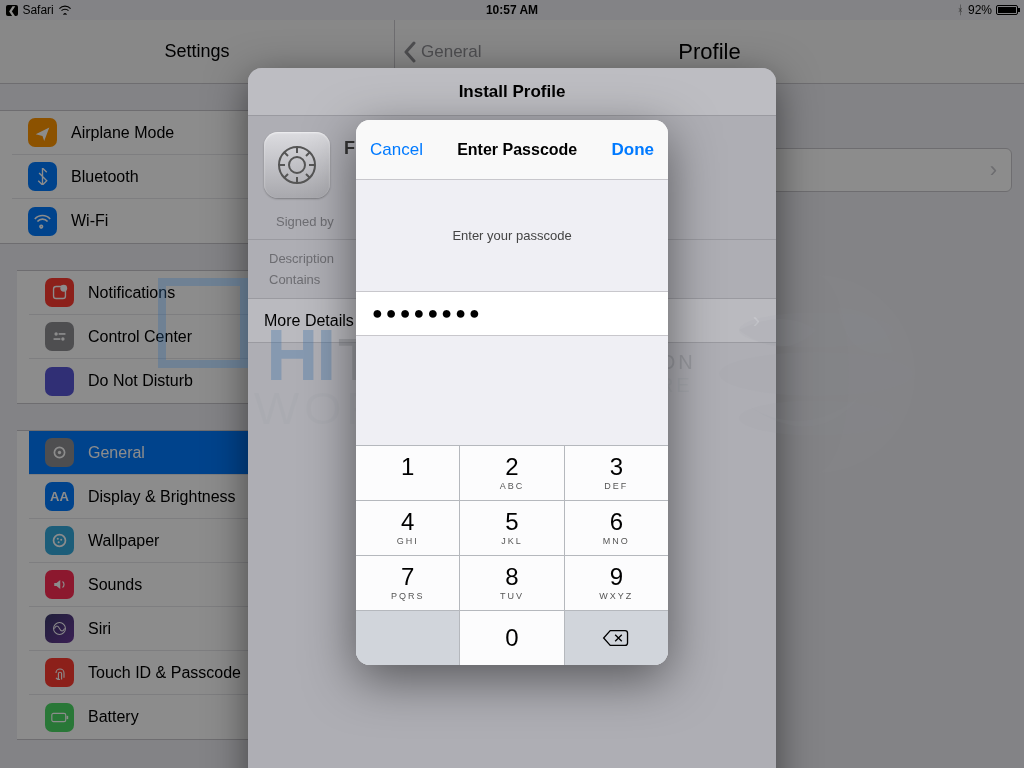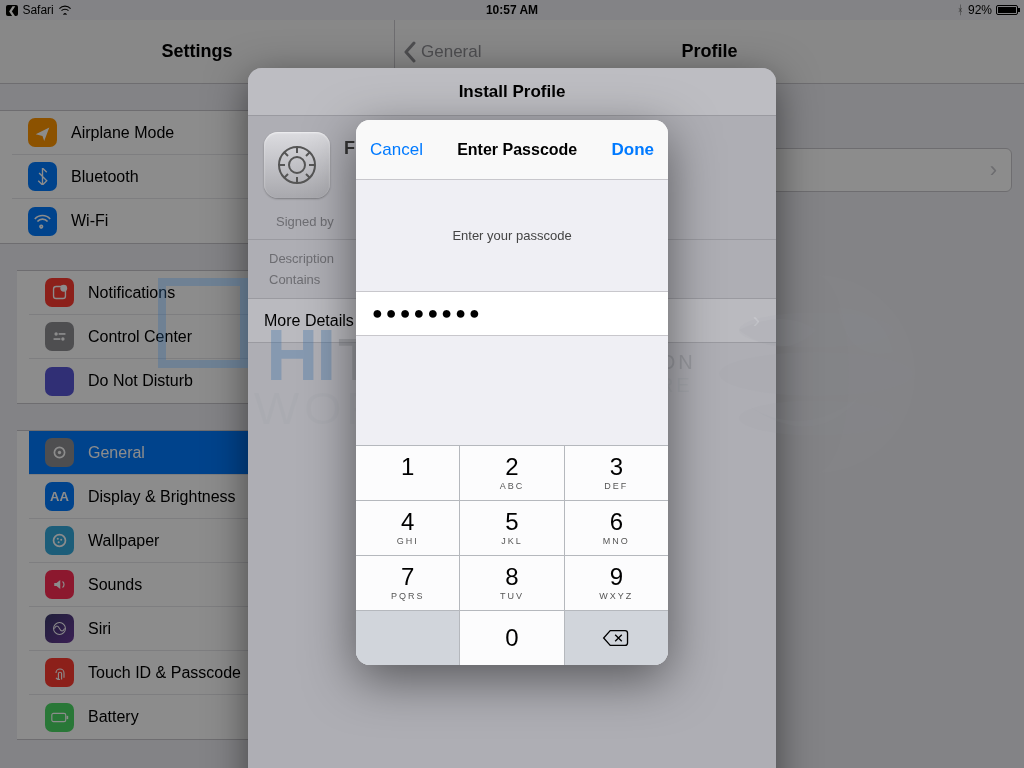--- a/index.html
+++ b/index.html
@@ -12,21 +12,21 @@
   .sb-app-badge { background:#000; color:#fff; font-size:10px; padding:0 2px; border-radius:2px; font-weight:bold; }
   .sb-center { position:absolute; left:0; right:0; text-align:center; font-weight:600; }
   .sb-right { position:absolute; right:6px; display:flex; align-items:center; gap:4px; }
   .wifi-mini { width:14px; height:10px; }
   .battery-body { width:22px; height:10px; border:1px solid #000; border-radius:2px; position:relative; display:inline-block; }
   .battery-body::after { content:""; position:absolute; right:-3px; top:2px; width:2px; height:4px; background:#000; }
   .battery-fill { position:absolute; left:1px; top:1px; bottom:1px; width:90%; background:#000; }
 
   
   .left-pane { position:absolute; top:20px; left:0; width:395px; bottom:0; background:#efeff4; border-right:1px solid #c8c7cc; }
-  .left-title { height:64px; display:flex; align-items:center; justify-content:center; font-size:18px; font-weight:700; border-bottom:1px solid #c8c7cc; background:#f7f7f8; }
+  .left-title { height:64px; display:flex; align-items:center; justify-content:center; font-size:18px; font-weight:400; border-bottom:1px solid #c8c7cc; background:#f7f7f8; }
   .group { background:#fff; border-top:1px solid #c8c7cc; border-bottom:1px solid #c8c7cc;padding-left:12px; }
   .group + .group { margin-top:26px;margin-left:17px; }
   .group-first { margin-top:26px; }
   .row { display:flex; align-items:center; height:44px; padding:0 16px; border-bottom:1px solid #e5e5ea; font-size:16px; color:#000; }
   .row:last-child { border-bottom:none; }
   .row .icon-wrap { width:29px; height:29px; border-radius:7px; margin-right:14px; display:flex; align-items:center; justify-content:center; color:#fff; }
   .row .value { margin-left:auto; color:#8e8e93; font-size:15px; }
   .row.active { background:#007aff; color:#fff; }
   .row.active .label { color:#fff; }
 
@@ -34,21 +34,21 @@
   .ic-airplane { background:#ff9500;} .ic-wifi{background:#007aff;} .ic-bt{background:#007aff;}
   .ic-notif{background:#ff3b30;} .ic-cc{background:#8e8e93;} .ic-dnd{background:#5856d6;}
   .ic-gen{background:#8e8e93;} .ic-disp{background:#007aff;} .ic-wall{background:#34aadc;}
   .ic-sound{background:#ff2d55;} .ic-siri{background:linear-gradient(135deg,#3a3a6a,#6a3a9a);} 
   .ic-touch{background:#ff3b30;} .ic-batt{background:#4cd964;}
 
   
   .right-pane { position:absolute; top:20px; left:395px; right:0; bottom:0; background:#efeff4; }
   .nav-bar { height:64px; border-bottom:1px solid #c8c7cc; background:#f7f7f8; position:relative; display:flex; align-items:center; }
   .nav-back { display:flex; align-items:center; color:#8e8e93; font-size:17px; padding-left:8px; }
-  .nav-title { position:absolute; left:0; right:0; text-align:center; font-size:18px; font-weight:700; color:#000; }
+  .nav-title { position:absolute; left:0; right:0; text-align:center; font-size:22px; font-weight:400; color:#000; }
 
   .detail-cell { position:absolute; left:12px; right:12px; top:128px; height:44px; background:#fff; border:1px solid #c8c7cc; border-radius:6px; display:flex; align-items:center; justify-content:flex-end; padding-right:14px; }
   .chev { color:#c7c7cc; font-size:22px; }
 
   
   .overlay { position:absolute; inset:0; background:rgba(0,0,0,0.45); }
 
   
   .sheet { position:absolute; left:248px; top:68px; width:528px; height:752px; background:#aeaeb4; border-radius:14px; box-shadow:0 10px 40px rgba(0,0,0,0.5); overflow:hidden; }
   .sheet-header { height:48px; display:flex; align-items:center; justify-content:center; background:#bdbdc2; font-size:17px; font-weight:700; border-bottom:1px solid #9a9aa0; }

